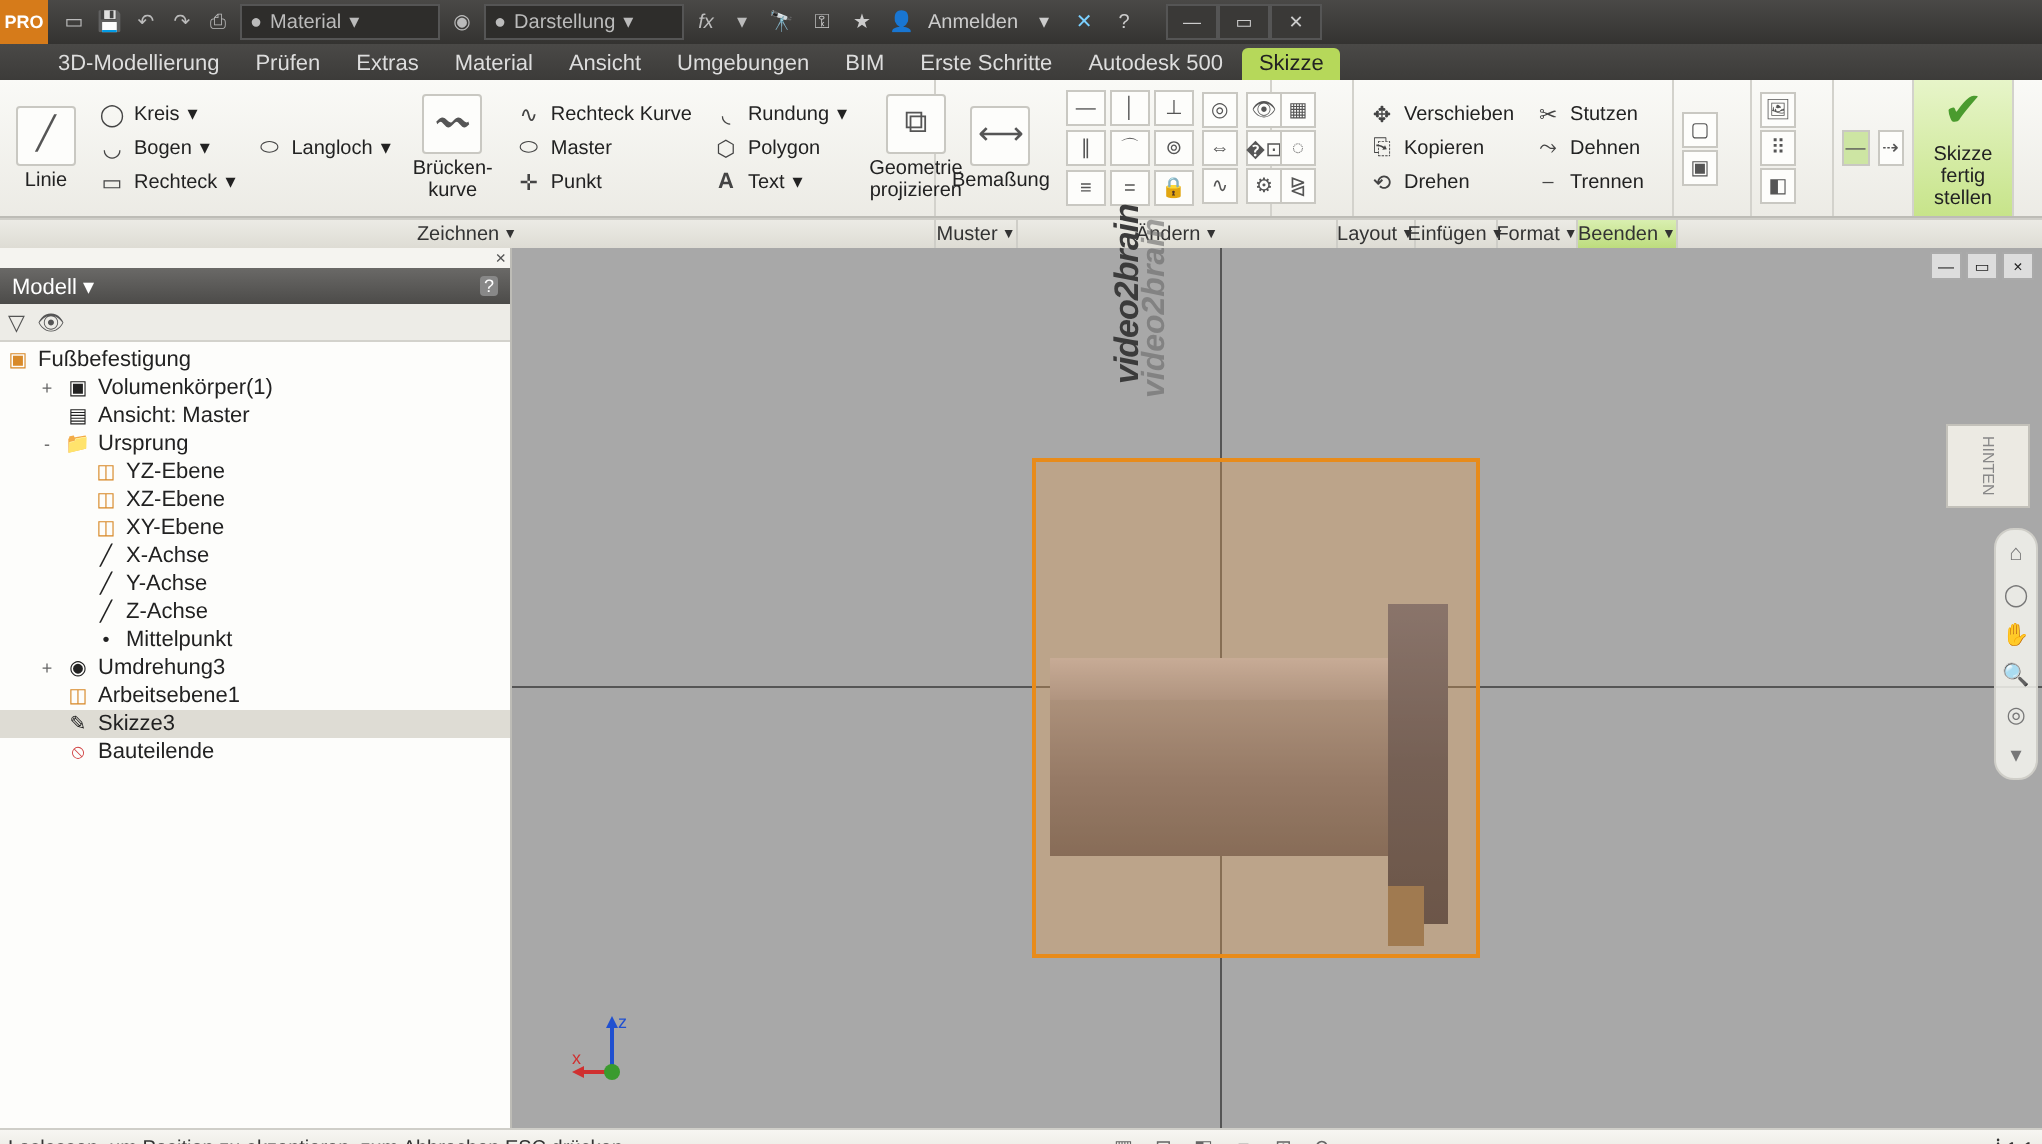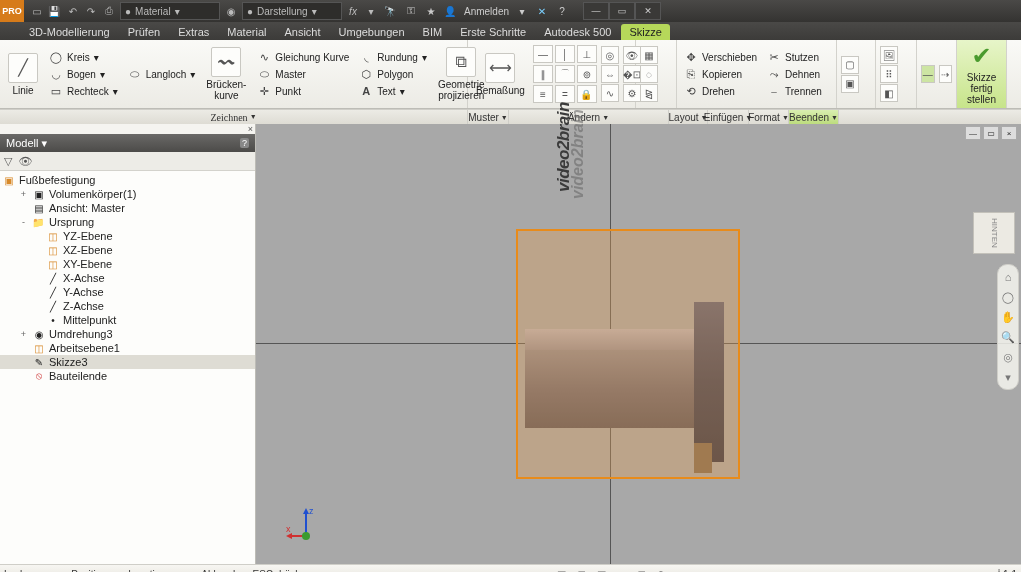--- a/index.html
+++ b/index.html
@@ -128,21 +128,21 @@
         <div class="hbtn"><span class="ic">⬭</span><span>Langloch</span> ▾</div>
       </div>
       <div class="vbtn">
           <div class="bigic">〰</div>
           <span style="white-space:pre-line">Brücken-
 kurve</span>
         </div>
       <div class="col">
         <div class="hbtn">
             <span class="ic">∿</span>
-            <span>Gleichung Kurve</span>
+            <span>Rechteck Kurve</span>
           </div>
         <div class="hbtn">
             <span class="ic">⬭</span>
             <span>Master</span>
           </div>
         <div class="hbtn">
             <span class="ic">✛</span>
             <span>Punkt</span>
           </div>
       </div>
@@ -259,21 +259,21 @@
       <div class="vbtn">
         <div style="font-size:24px;color:#4a9b2e">✔</div>
         <span style="white-space:pre-line">Skizze
 fertig stellen</span>
       </div>
     </div>
   </div>
 </div>
 
 <div class="panelbar" id="panelbar">
-    <div style="width: 467px; font-family: Liberation Serif, serif;">Zeichnen <span style="font-size:7px">▼</span></div>
+    <div style="width: 467px;">Zeichnen <span style="font-size:7px">▼</span></div>
     <div style="width: 40px;">Muster <span style="font-size:7px">▼</span></div>
     <div style="width: 159px;">Ändern <span style="font-size:7px">▼</span></div>
     <div style="width: 38px;">Layout <span style="font-size:7px">▼</span></div>
     <div style="width: 40px;">Einfügen <span style="font-size:7px">▼</span></div>
     <div style="width: 39px;">Format <span style="font-size:7px">▼</span></div>
     <div style="width: 49px; background: linear-gradient(rgb(217, 239, 176), rgb(189, 220, 126));">Beenden <span style="font-size:7px">▼</span></div>
   </div>
 
 <div class="workarea">
   <div class="modelp">

